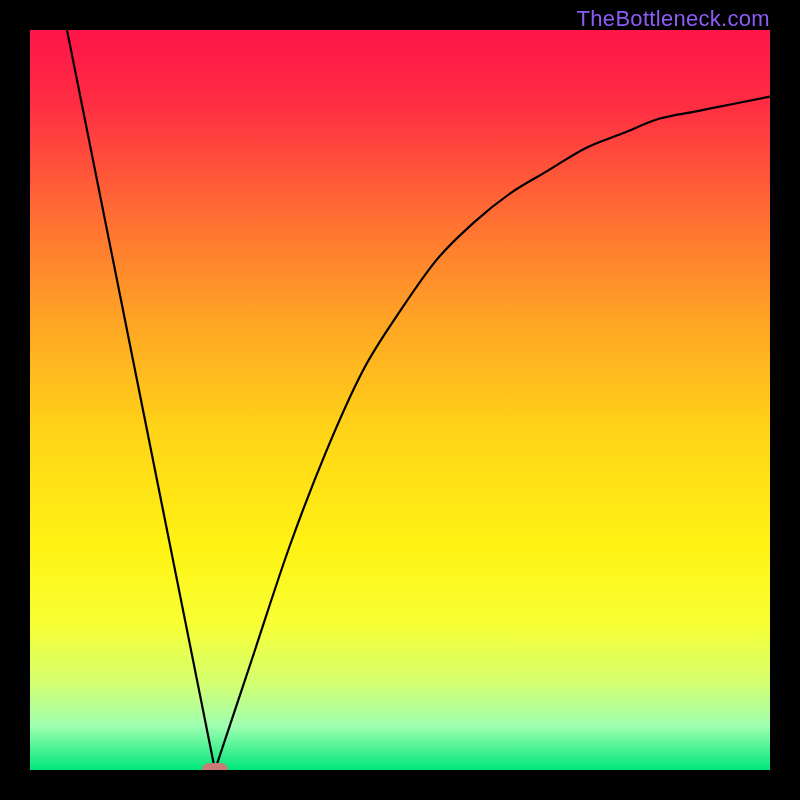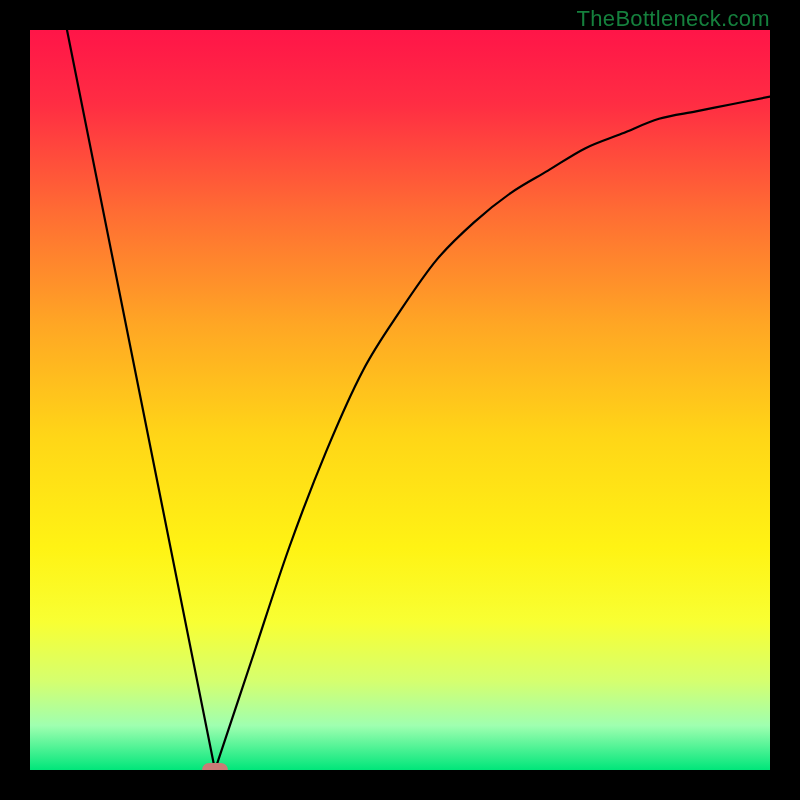--- a/index.html
+++ b/index.html
@@ -32,21 +32,21 @@
   .curve-svg {
     position: absolute;
     left: 0; top: 0;
     width: 100%;
     height: 100%;
   }
   .watermark {
     position: absolute;
     top: 6px;
     right: 30px;
-    color: #15803d;
+    color: #8b5cf6;
     font-size: 22px;
     letter-spacing: 0.3px;
     user-select: none;
   }
   .marker {
     position: absolute;
     width: 26px;
     height: 14px;
     background: #c97b76;
     border-radius: 7px;

